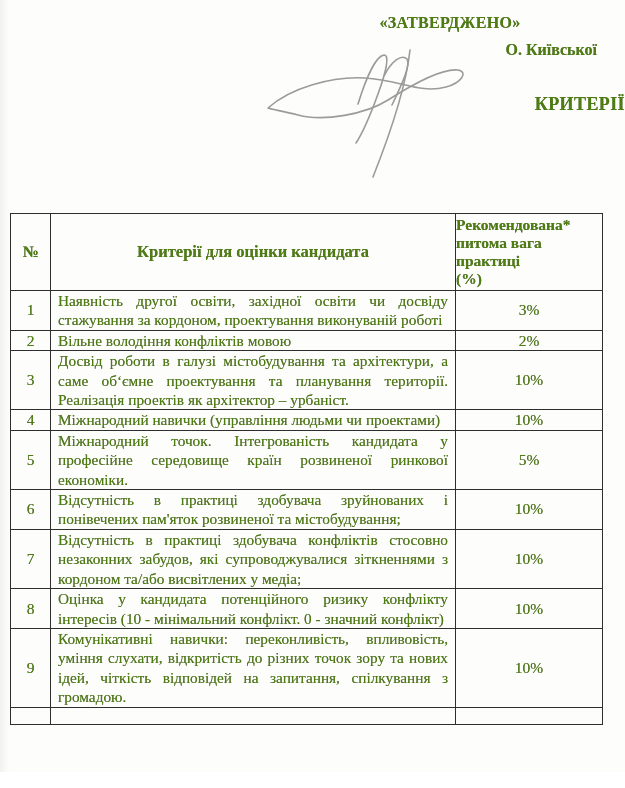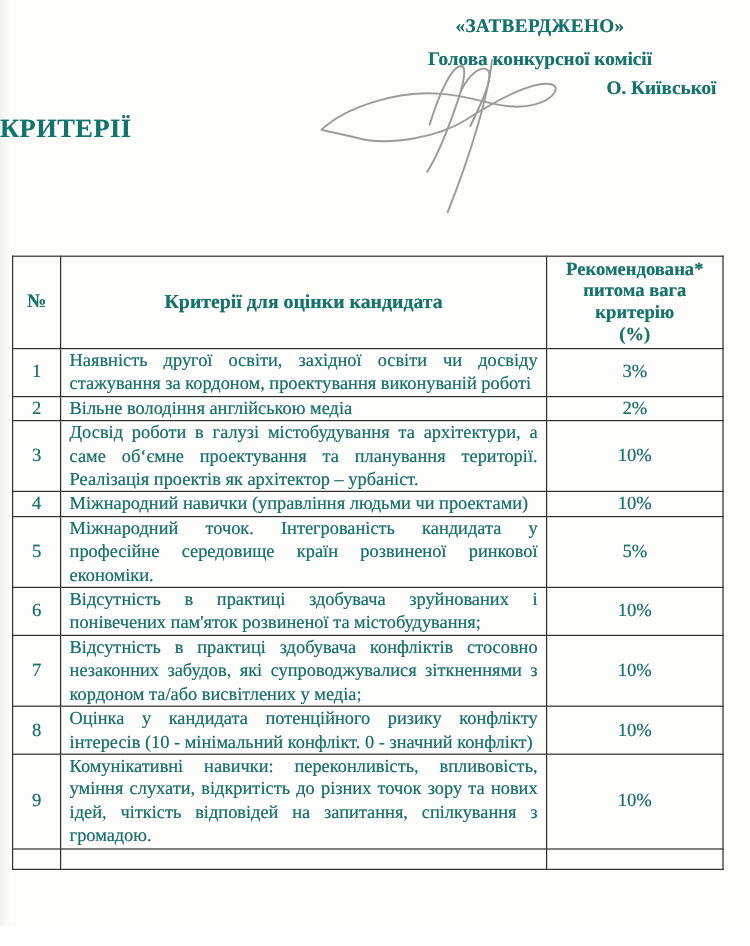--- a/index.html
+++ b/index.html
@@ -3,21 +3,21 @@
 <meta charset="utf-8">
 <style>
   html, body { margin: 0; padding: 0; background: #ffffff; }
   .page {
     position: relative;
     width: 625px;
     height: 772px;
     background: #fdfdfc;
     overflow: hidden;
     font-family: "Liberation Serif", "DejaVu Serif", serif;
-    color: #0f766e;
+    color: #4d7c0f;
     text-shadow: 0 0 0.5px rgba(40,40,40,0.55);
   }
   
   .page::before {
     content: "";
     position: absolute;
     left: 0; top: 0; bottom: 0;
     width: 9px;
     background: linear-gradient(to right, rgba(80,80,80,0.07), rgba(0,0,0,0));
     pointer-events: none;
@@ -50,23 +50,23 @@
     stroke: #9b9b9b;
     stroke-width: 1.6;
     stroke-linecap: round;
   }
 
   .doc-title {
     position: absolute;
     top: 94px;
     left: 0;
     width: 625px;
-    text-align: left;
+    text-align: right;
     font-weight: bold;
-    font-size: 22px;
+    font-size: 18px;
     letter-spacing: 0.4px;
   }
   .doc-subtitle {
     position: absolute;
     top: 117px;
     left: 22px;
     width: 572px;
     font-weight: bold;
     font-size: 16px;
     line-height: 22px;
@@ -87,21 +87,21 @@
     padding: 0;
     background: #fdfdfc;
   }
   col.c-num    { width: 40px; }
   col.c-crit   { width: 405px; }
   col.c-weight { width: 147px; }
 
   thead th { height: 76px; font-weight: bold; vertical-align: middle; }
   th.h-num  { font-size: 16px; }
   th.h-crit { font-size: 16.5px; }
-  th.h-weight { font-size: 15.5px; text-align: center; }
+  th.h-weight { font-size: 15.5px; text-align: left; }
   th.h-weight .wline { line-height: 18px; }
 
   td.num {
     text-align: center;
     vertical-align: middle;
     font-size: 15.5px;
   }
   td.crit {
     vertical-align: middle;
     font-size: 15.3px;
@@ -118,21 +118,20 @@
   }
   tr.partial td { height: 16px; }
 </style>
 </head>
 <body>
 
 <div class="page">
 
   <div class="approval">
     <div class="approved">«ЗАТВЕРДЖЕНО»</div>
-    <div class="role">Голова конкурсної комісії</div>
     <div class="name">О. Київської</div>
   </div>
 
   <svg class="signature" viewBox="0 0 235 95" aria-hidden="true">
     <path d="M6,58 C28,38 70,26 103,28 C138,30 158,44 184,37 C199,33 207,22 196,20 C180,18 148,36 126,50 C104,64 62,72 36,65 C20,61 8,59 6,58"></path>
     <path d="M96,54 C104,28 114,6 122,5 C128,5 124,22 116,44 C108,66 100,84 94,93"></path>
     <path d="M122,26 C130,10 140,4 145,9 C149,15 140,34 130,55"></path>
     <path d="M148,0 C145,28 132,74 111,127"></path>
   </svg>
 
@@ -145,37 +144,37 @@
         <col class="c-crit">
         <col class="c-weight">
     </colgroup>
     <thead>
       <tr>
         <th class="h-num">№</th>
         <th class="h-crit">Критерії для оцінки кандидата</th>
         <th class="h-weight">
           <div class="wline">Рекомендована*</div>
           <div class="wline">питома вага</div>
-          <div class="wline">критерію</div>
+          <div class="wline">практиці</div>
           <div class="wline">(%)</div>
         </th>
       </tr>
     </thead>
     <tbody>
       <tr>
         <td class="num">1</td>
         <td class="crit">
             <div class="cell-text">Наявність другої освіти, західної освіти чи досвіду стажування за кордоном, проектування виконуваній роботі</div>
           </td>
         <td class="weight">3%</td>
       </tr>
       <tr>
         <td class="num">2</td>
         <td class="crit">
-            <div class="cell-text">Вільне володіння англійською медіа</div>
+            <div class="cell-text">Вільне володіння конфліктів мовою</div>
           </td>
         <td class="weight">2%</td>
       </tr>
       <tr>
         <td class="num">3</td>
         <td class="crit">
             <div class="cell-text">Досвід роботи в галузі містобудування та архітектури, а саме об‘ємне проектування та планування території. Реалізація проектів як архітектор – урбаніст.</div>
           </td>
         <td class="weight">10%</td>
       </tr>

